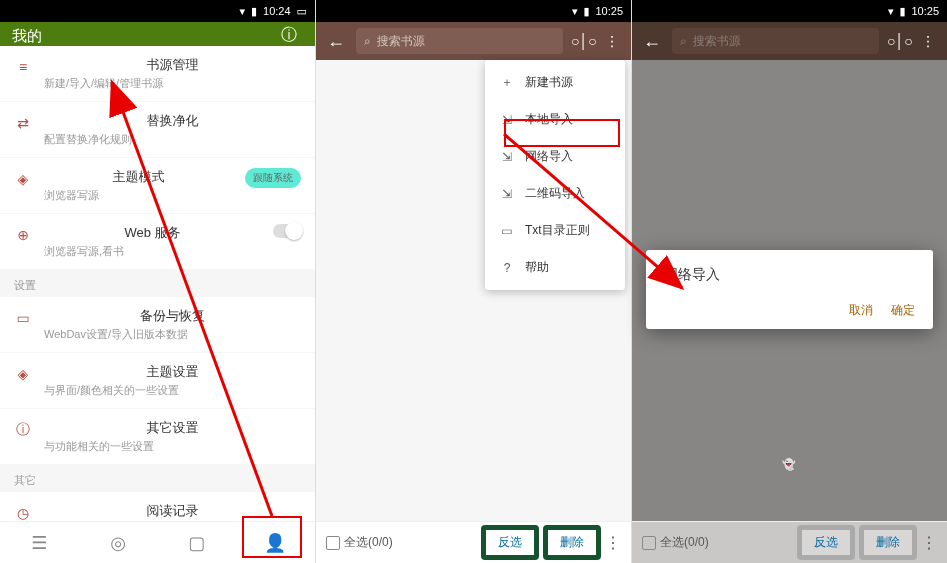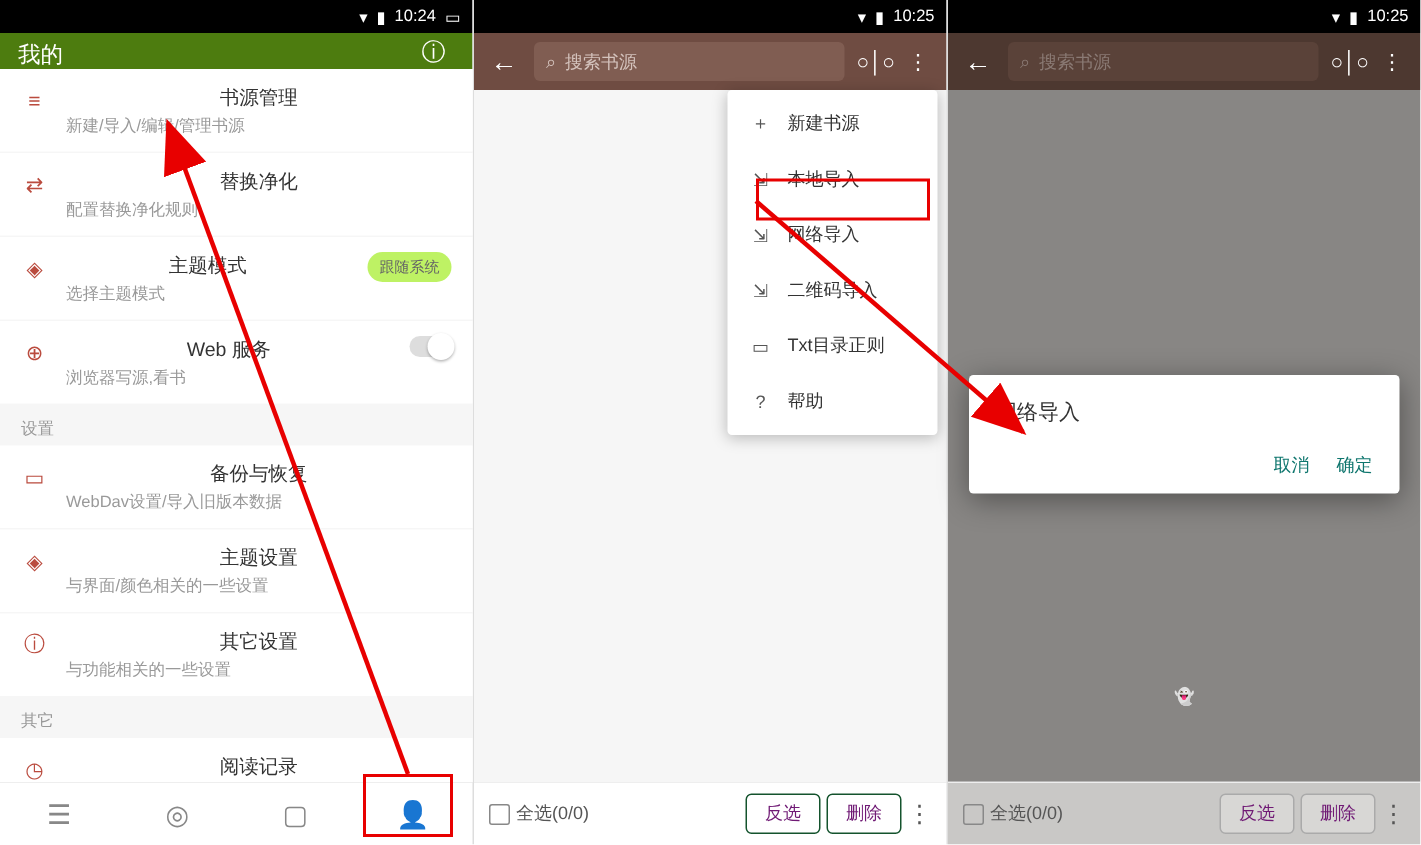--- a/index.html
+++ b/index.html
@@ -22,50 +22,50 @@
 .hdr2 .search { flex: 1; background: #805d52; border-radius: 4px; height: 26px; display: flex; align-items: center; padding: 0 8px; color: #d4c3bd; font-size: 12px; gap: 6px; }
 .hdr2 .ric { width: 22px; text-align: center; font-size: 14px; }
 
 
 .list { flex: 1; overflow-y: auto; background: #f6f6f6; }
 .item { display: flex; padding: 10px 14px; background: #fff; margin-bottom: 1px; align-items: flex-start; gap: 12px; }
 .item .icn { width: 18px; height: 18px; display: flex; align-items: center; justify-content: center; color: #ba4b3e; font-size: 14px; margin-top: 2px; }
 .item .txts { flex: 1; }
 .item .ttl { font-size: 13px; color: #333; text-align: center; }
 .item .sub { font-size: 11px; color: #999; margin-top: 2px; }
-.item .tag { background: #bef264; color: #666; font-size: 10px; padding: 3px 8px; border-radius: 10px; }
+.item .tag { background: #5eead4; color: #666; font-size: 10px; padding: 3px 8px; border-radius: 10px; }
 .item .toggle { width: 28px; height: 14px; background: #ddd; border-radius: 7px; position: relative; }
 .item .toggle::after { content: ""; position: absolute; right: -2px; top: -2px; width: 18px; height: 18px; background: #fff; border-radius: 50%; box-shadow: 0 1px 2px rgba(0,0,0,.3); }
 .secthdr { padding: 8px 14px 4px; font-size: 11px; color: #999; background: #f6f6f6; }
 
 
 .btnav { height: 42px; background: #fff; border-top: 1px solid #eee; display: flex; align-items: center; }
 .btnav .tab { flex: 1; display: flex; align-items: center; justify-content: center; color: #888; font-size: 18px; }
 .btnav .tab.act { color: #ba4b3e; }
 
 
 .body2 { flex: 1; background: #f6f6f6; position: relative; }
 .menu { position: absolute; right: 6px; top: 0; width: 140px; background: #fff; box-shadow: 0 2px 10px rgba(0,0,0,.25); border-radius: 3px; padding: 4px 0; }
 .mitem { display: flex; align-items: center; gap: 10px; padding: 10px 14px; font-size: 12px; color: #333; }
 .mitem .mi { width: 16px; text-align: center; color: #555; }
 
 
 .btbar { height: 42px; background: #fff; border-top: 1px solid #eee; display: flex; align-items: center; padding: 0 10px; gap: 4px; font-size: 12px; color: #555; }
 .btbar .cb { width: 14px; height: 14px; border: 1.5px solid #888; border-radius: 2px; }
 .btbar .sp { flex: 1; }
-.btbar .btn { border: 1px solid #14532d; border-radius: 4px; padding: 4px 12px; font-size: 12px; color: #701a75; background: #fff; }
+.btbar .btn { border: 5px solid #14532d; border-radius: 4px; padding: 4px 12px; font-size: 12px; color: #0369a1; background: #fff; }
 .btbar .more { width: 16px; text-align: center; font-size: 16px; }
 
 
 .body3 { flex: 1; background: #888684; position: relative; display: flex; align-items: center; justify-content: center; }
 .dialog { position: absolute; top: 190px; left: 14px; right: 14px; background: #fff; border-radius: 3px; box-shadow: 0 4px 20px rgba(0,0,0,.4); padding: 16px 18px 10px; }
 .dialog .dttl { font-size: 14px; color: #333; margin-bottom: 8px; }
 .dialog .dinp { font-size: 12px; color: #333; border: none; border-bottom: 1.5px solid #ba4b3e; padding-bottom: 2px; word-break: break-all; }
 .dialog .dacts { display: flex; justify-content: flex-end; gap: 18px; margin-top: 18px; }
-.dialog .dact { font-size: 12px; color: #0f766e; }
+.dialog .dact { font-size: 12px; color: #a16207; }
 
 
 .hdr2.dim { background: #4d3830; }
 .hdr2.dim .search { background: #5a4239; color: #8a7a74; }
 .btbar.dim { background: #c9c8c6; }
 .btbar.dim .btn { background: #d8d7d5; border-color: #aaa; }
 
 
 .redbox { position: absolute; border: 2px solid #e80000; pointer-events: none; }
 
@@ -102,21 +102,21 @@
       <span class="icn">⇄</span>
       <div class="txts">
           <div class="ttl">替换净化</div>
           <div class="sub">配置替换净化规则</div>
         </div>
     </div>
     <div class="item">
       <span class="icn">◈</span>
       <div class="txts">
           <div class="ttl">主题模式</div>
-          <div class="sub">选择主题模式</div>
+          <div class="sub">浏览器写源</div>
         </div>
       <span class="tag">跟随系统</span>
     </div>
     <div class="item">
       <span class="icn">⊕</span>
       <div class="txts">
           <div class="ttl">Web 服务</div>
           <div class="sub">浏览器写源,看书</div>
         </div>
       <span class="toggle"></span>

